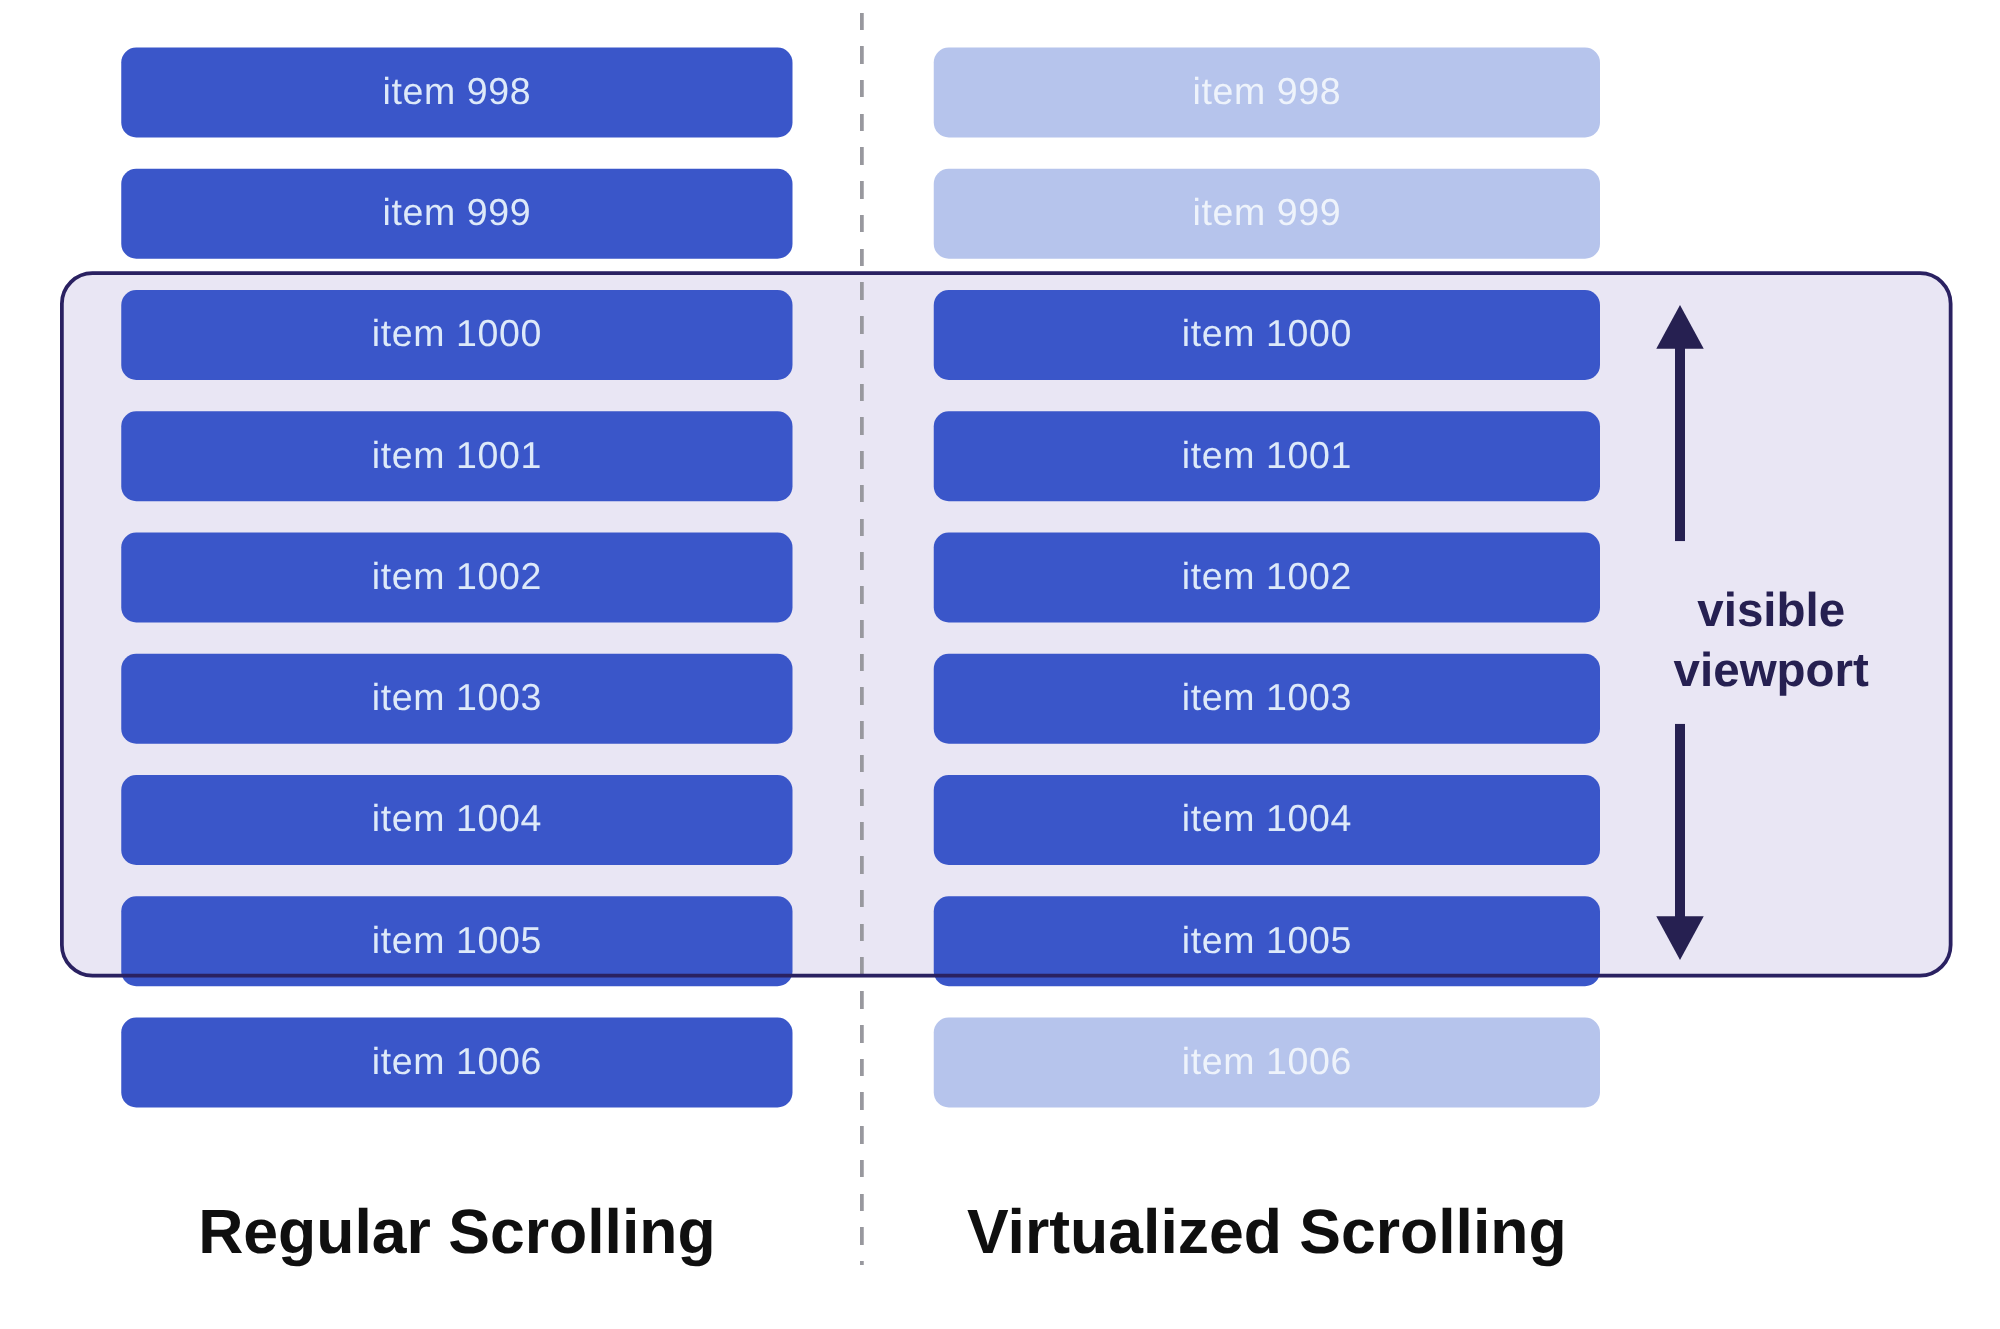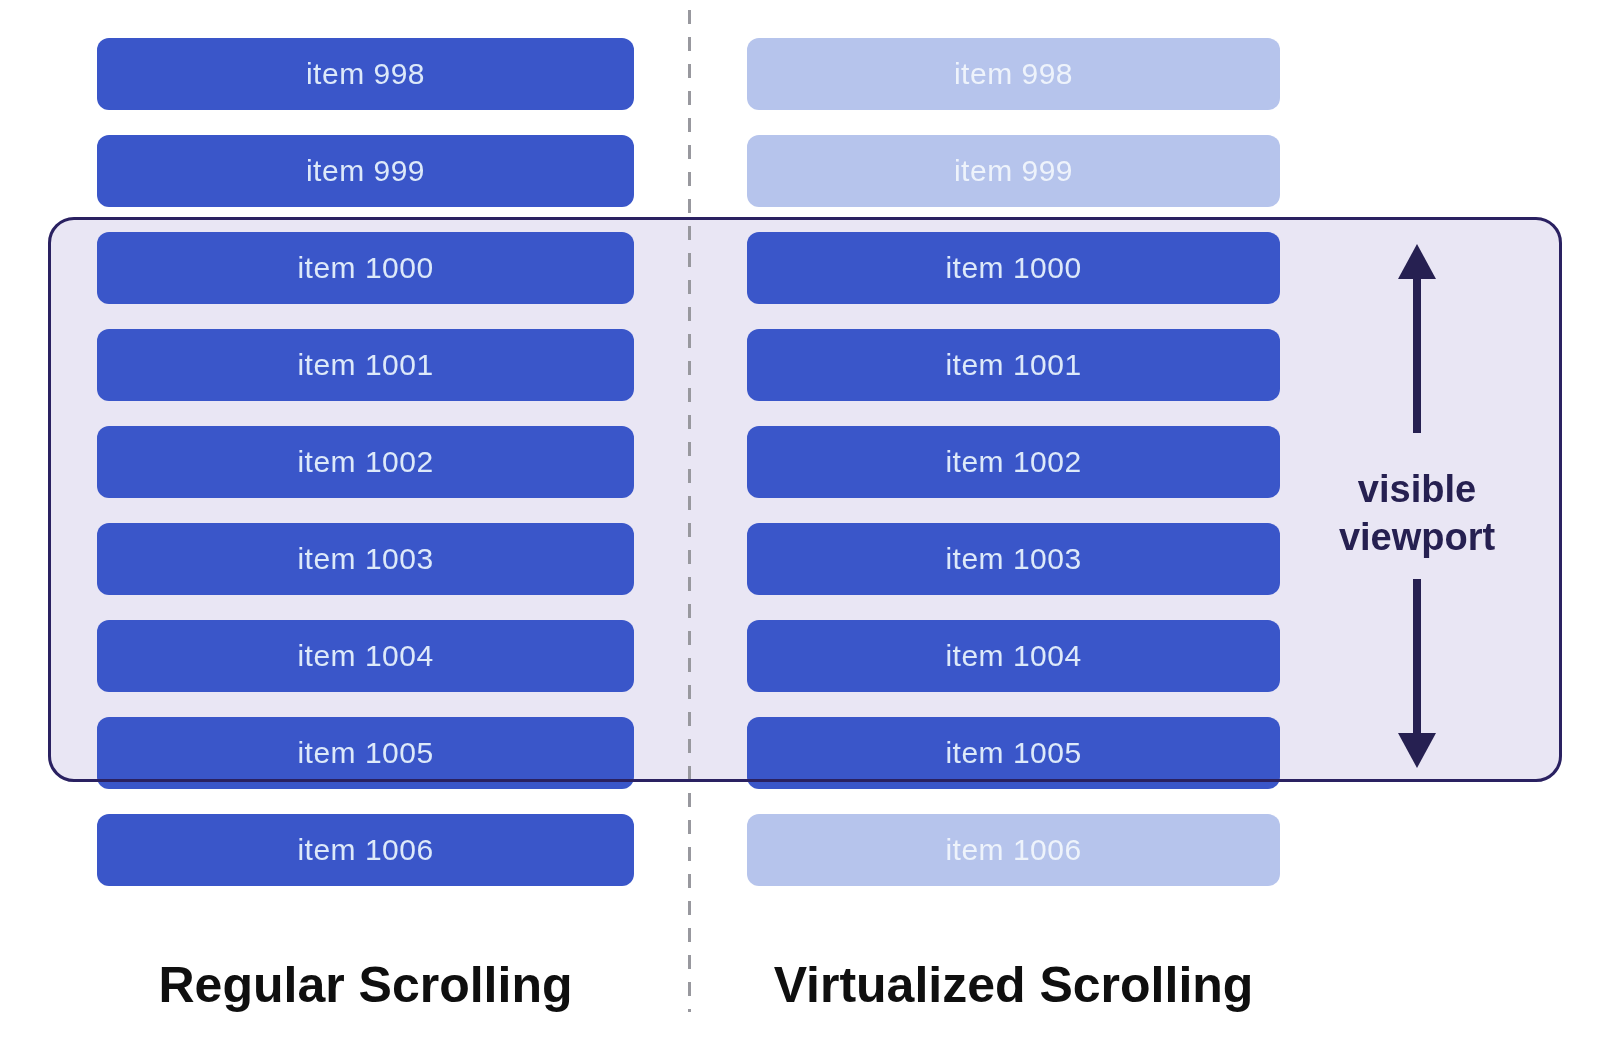--- a/index.html
+++ b/index.html
@@ -78,21 +78,21 @@
     color:var(--faded-bar-text);
   }
 
   
   .viewport-annotation{
     position:absolute;
     left:1322px; top:243px;
     width:190px;
     display:flex;
     flex-direction:column;
-    align-items:center;
+    align-items:flex-start;
     z-index:4;
   }
   .arrow-svg{ display:block; }
   .viewport-label{
     margin-top:32px;
     width:190px;
     text-align:center;
     font-size:38px;
     font-weight:bold;
     line-height:48px;

